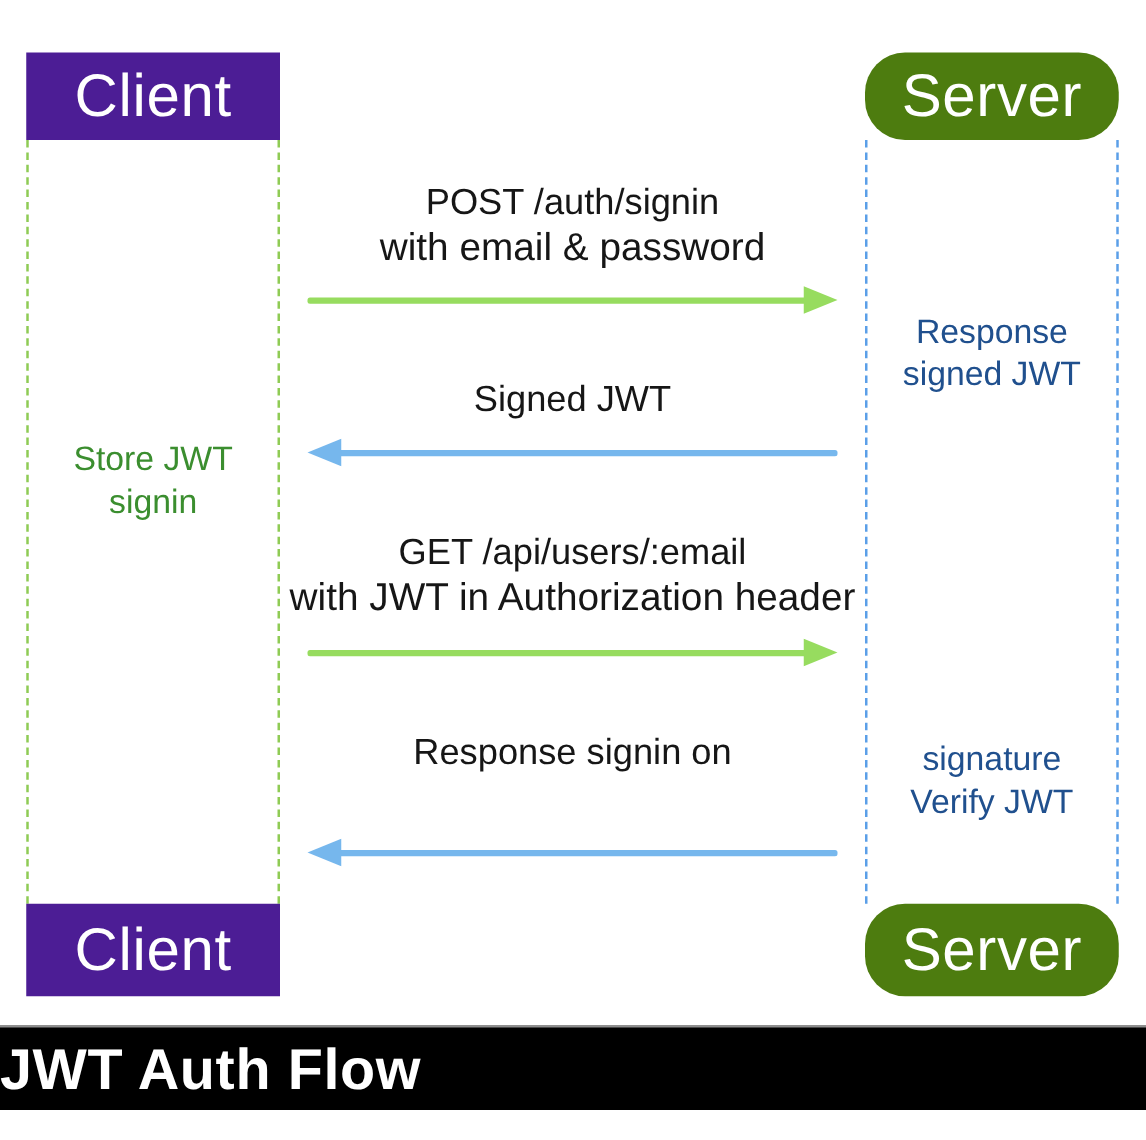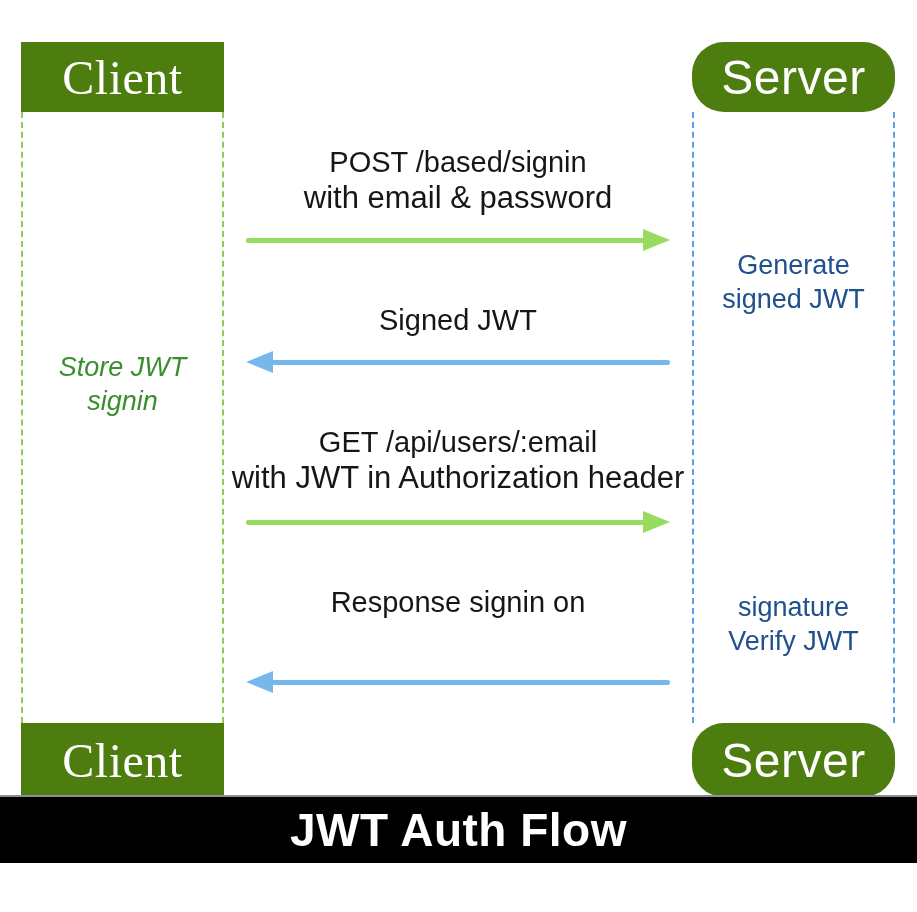--- a/index.html
+++ b/index.html
@@ -30,21 +30,21 @@
     width: 100%;
     display: flex;
     align-items: center;
     justify-content: center;
     color: #ffffff;
     font-size: 48px;
     letter-spacing: 0.5px;
   }
   .actor-box.top    { height: 70px; }
   .actor-box.bottom { height: 74px; }
-  .actor-box.green  { background: #4d7c0f; font-family: Liberation Serif, serif; }
+  .actor-box.green  { background: #4c1d95; }
   .actor-box.blue   { background: #4d7c0f; border-radius: 32px; }
 
   .lifeline-body { flex: 1 1 auto; background: #ffffff; }
   .lifeline-body.green-dash {
     border-left: 2px dashed #8FCB55;
     border-right: 2px dashed #8FCB55;
   }
   .lifeline-body.blue-dash {
     border-left: 2px dashed #5B9FE8;
     border-right: 2px dashed #5B9FE8;
@@ -99,28 +99,28 @@
     font-size: 27px;
     line-height: 34px;
   }
   .note.client-note { left: 21px; color: #3B8E2F; }
   .note.server-note { left: 692px; color: #20508E; }
 
   
   .footer {
     position: absolute;
     left: 0;
-    top: 795px;
+    top: 820px;
     width: 917px;
     height: 68px;
     background: #000000;
     border-top: 2px solid #8e8e8e;
     display: flex;
     align-items: center;
-    justify-content: center;
+    justify-content: flex-start;
   }
   .footer .title {
     color: #ffffff;
     font-size: 46px;
     font-weight: 700;
     letter-spacing: 0.5px;
   }
 </style>
 </head>
 <body>
@@ -141,42 +141,42 @@
     <div class="actor-box top blue">
       <span>Server</span>
     </div>
     <div class="lifeline-body blue-dash"></div>
     <div class="actor-box bottom blue">
       <span>Server</span>
     </div>
   </div>
 
   <div class="message-text" style="top:144px;">
-    <div class="line1">POST /based/signin</div>
+    <div class="line1">POST /auth/signin</div>
     <div class="line2">with email &amp; password</div>
   </div>
   <div class="arrow right green" style="top:229px;">
     <div class="shaft"></div>
     <div class="head"></div>
   </div>
 
   <div class="note server-note" style="top:248px;">
-    <div>Generate</div>
+    <div>Response</div>
     <div>signed JWT</div>
   </div>
 
   <div class="message-text" style="top:302px;">
     <div class="line1">Signed JWT</div>
   </div>
   <div class="arrow left blue" style="top:351px;">
     <div class="shaft"></div>
     <div class="head"></div>
   </div>
 
-  <div class="note client-note" style="top:350px;font-style:italic;">
+  <div class="note client-note" style="top:350px;">
     <div>Store JWT</div>
     <div>signin</div>
   </div>
 
   <div class="message-text" style="top:424px;">
     <div class="line1">GET /api/users/:email</div>
     <div class="line2">with JWT in Authorization header</div>
   </div>
   <div class="arrow right green" style="top:511px;">
     <div class="shaft"></div>

